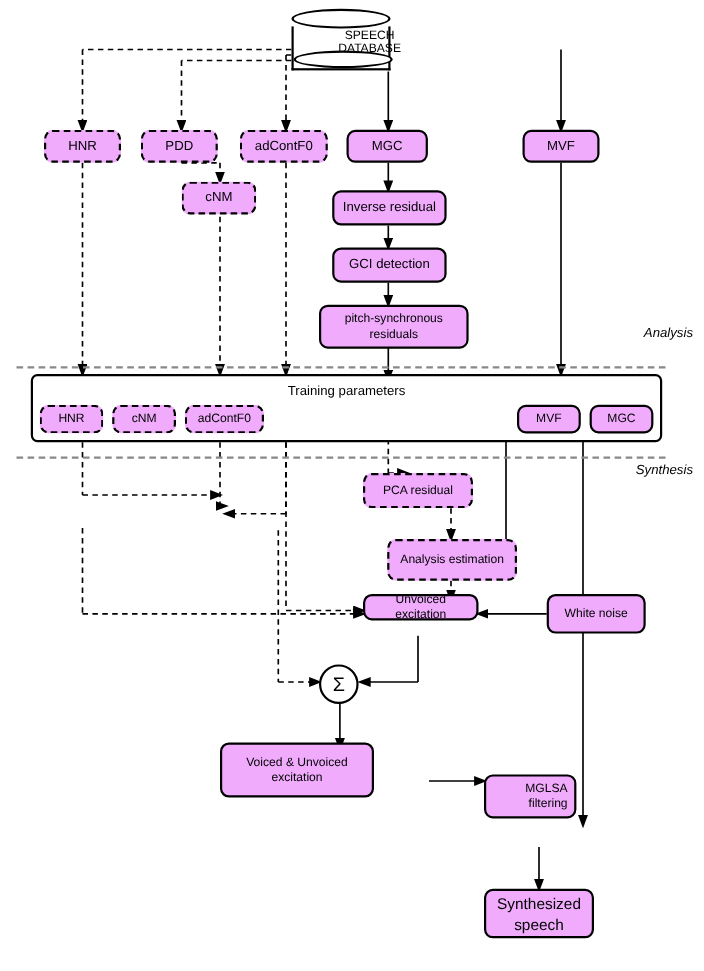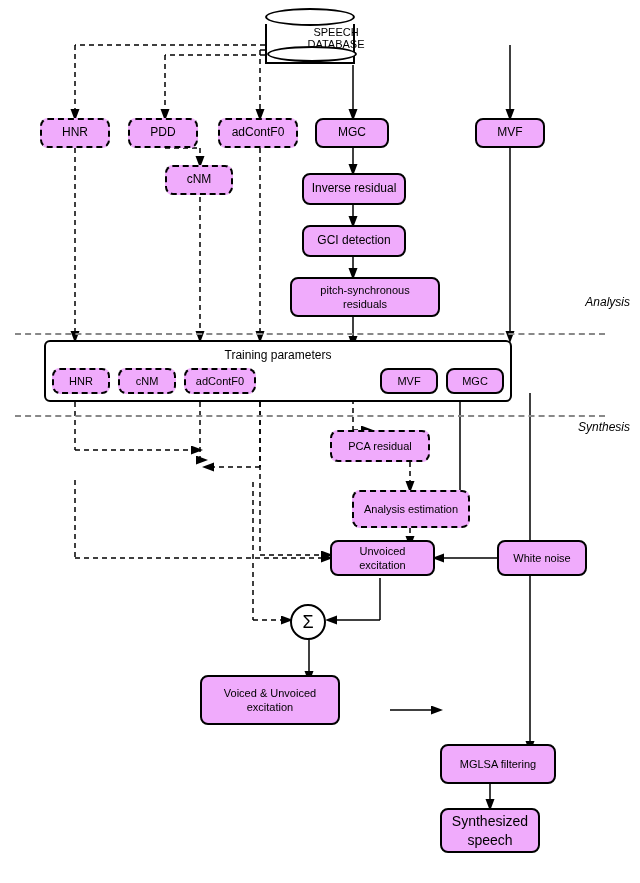--- a/index.html
+++ b/index.html
@@ -254,52 +254,52 @@
   <div class="box rounded-rect" style="left:315px; top:118px; width:74px; height:30px;">MGC</div>
 
   <div class="box rounded-rect" style="left:475px; top:118px; width:70px; height:30px;">MVF</div>
 
   <div class="box dashed" style="left:165px; top:165px; width:68px; height:30px;">cNM</div>
 
   <div class="box rounded-rect" style="left:302px; top:173px; width:104px; height:32px;">Inverse residual</div>
 
   <div class="box rounded-rect" style="left:302px; top:225px; width:104px; height:32px;">GCI detection</div>
 
-  <div class="box rounded-rect" style="left:290px; top:277px; width:150px; height:40px; font-size:11px;">pitch-synchronous residuals</div>
+  <div class="box rounded-rect" style="left:290px; top:277px; width:136px; height:40px; font-size:11px;">pitch-synchronous residuals</div>
 
   <div class="section-label" style="right:10px; top:295px;">Analysis</div>
 
   <div class="divider" style="top:333px;"></div>
 
-  <div class="training-box" style="left:28px; top:340px; width:468px; height:62px;margin-left:16px;">
+  <div class="training-box" style="left:28px; top:340px; width:574px; height:62px;">
     <div class="training-label">Training parameters</div>
     <div class="training-inner">
       <div class="box dashed" style="position:relative; left:0; top:0; width:58px; height:26px; font-size:11px;">HNR</div>
       <div class="box dashed" style="position:relative; left:0; top:0; width:58px; height:26px; font-size:11px;">cNM</div>
       <div class="box dashed" style="position:relative; left:0; top:0; width:72px; height:26px; font-size:11px;">adContF0</div>
       <div style="flex:1;"></div>
       <div class="box rounded-rect" style="position:relative; left:0; top:0; width:58px; height:26px; font-size:11px;">MVF</div>
       <div class="box rounded-rect" style="position:relative; left:0; top:0; width:58px; height:26px; font-size:11px;">MGC</div>
     </div>
   </div>
 
   <div class="divider" style="top:415px;"></div>
 
   <div class="section-label" style="right:10px; top:420px;">Synthesis</div>
 
 
   <div class="box dashed" style="left:330px; top:430px; width:100px; height:32px; font-size:11px;">PCA residual</div>
 
   <div class="box dashed" style="left:352px; top:490px; width:118px; height:38px; font-size:11px;">Analysis estimation</div>
 
-  <div class="box rounded-rect" style="left:330px; top:540px; width:105px; height:36px; font-size:11px;">Unvoiced excitation</div>
+  <div class="box rounded-rect" style="left:330px; top:540px; width:105px; height:24px; font-size:11px;">Unvoiced excitation</div>
 
   <div class="box rounded-rect" style="left:497px; top:540px; width:90px; height:36px; font-size:11px;">White noise</div>
 
   <div class="sigma-box" style="left:290px; top:604px;">Σ</div>
 
   <div class="box rounded-rect" style="left:200px; top:675px; width:140px; height:50px; font-size:11px;">Voiced &amp; Unvoiced excitation</div>
 
-  <div class="box rounded-rect" style="left:440px; top:744px; width:116px; height:40px; font-size:11px;text-align:right;">MGLSA filtering</div>
+  <div class="box rounded-rect" style="left:440px; top:704px; width:84px; height:40px; font-size:11px;text-align:right;">MGLSA filtering</div>
 
   <div class="box rounded-rect" style="left:440px; top:808px; width:100px; height:45px; font-size:14px;">Synthesized speech</div>
 
 </div>
 
 </body></html>

